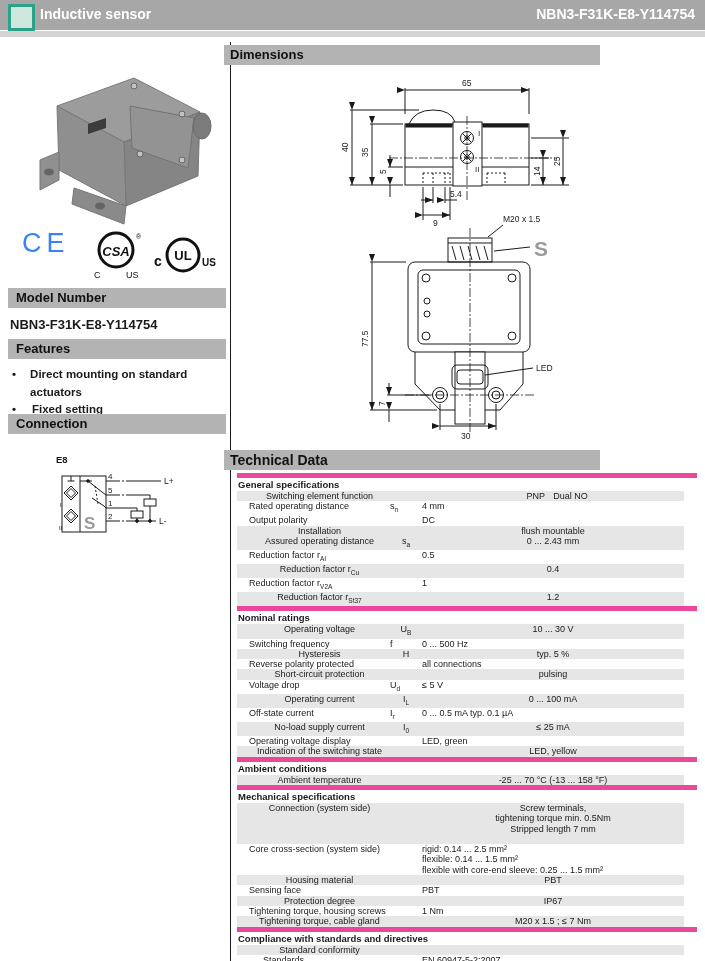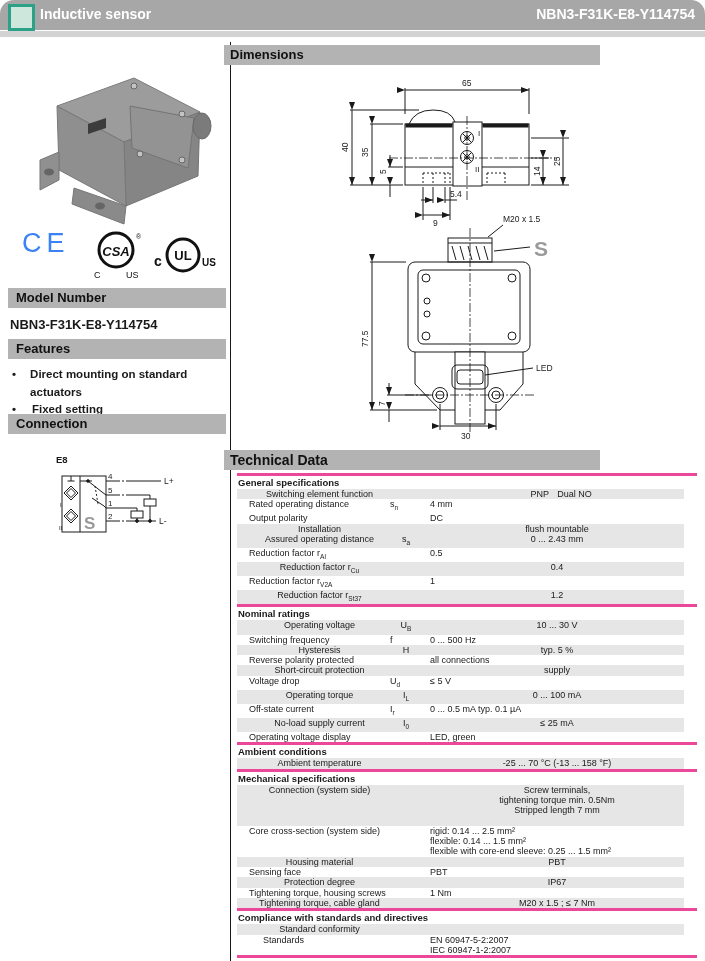--- a/index.html
+++ b/index.html
@@ -1,44 +1,44 @@
 <!DOCTYPE html>
 <html><head>
 <meta charset="utf-8">
 <style>
   html,body{margin:0;padding:0;background:#ffffff;}
   #sheet{position:relative;width:705px;height:961px;background:#fff;overflow:hidden;
-         font-family:"Liberation Sans",sans-serif;color:#1a1a1a;border-radius:14px;}
+         font-family:"Liberation Sans",sans-serif;color:#1a1a1a;}
   
   .topbar{position:absolute;left:0;top:0;width:705px;height:30px;background:#a7a7a7;}
   .topbar .logo{position:absolute;left:8px;top:4px;width:21px;height:21px;background:#cde7dd;border:3px solid #2ba188;}
   .topbar .t-title{position:absolute;left:40px;top:6px;font-size:14px;font-weight:bold;color:#fff;}
   .topbar .t-part{position:absolute;right:10px;top:6px;font-size:14px;font-weight:bold;color:#fff;}
   .substrip{position:absolute;left:0;top:31px;width:705px;height:6px;background:#d3d3d3;}
   .vdivider{position:absolute;left:230px;top:42px;width:1px;height:919px;background:#1a1a1a;}
   
   .secbar{position:absolute;height:20px;background:#b3b3b3;font-size:13px;font-weight:bold;
           color:#111;padding:2px 0 0 6px;box-sizing:border-box;}
   .lbar{left:8px;width:218px;padding-left:8px;}
   .model-value{position:absolute;left:10px;top:317px;font-size:13px;font-weight:bold;}
   .features{position:absolute;left:10px;top:366px;width:212px;}
   .feat-item{display:flex;font-size:11.5px;font-weight:bold;line-height:17.5px;}
   .feat-item .dot{width:20px;text-align:left;padding-left:2px;}
   
   .rbar{left:224px;width:376px;}
   
   #techtable{position:absolute;left:237px;top:473px;width:460px;}
-  .tsec-title{font-size:9.5px;font-weight:bold;border-top:3px solid #ec4899;
+  .tsec-title{font-size:9.5px;font-weight:bold;border-top:5px solid #ec4899;
               padding:2px 0 1px 1px;line-height:10px;}
   .trow{display:flex;width:447px;font-size:9px;line-height:10.3px;}
   .trow.shaded{background:#e6e6e6;text-align:center;}
   .c-label{width:153px;padding-left:12px;box-sizing:border-box;flex:none;}
   .trow.ind2 .c-label{padding-left:26px;}
   .c-sym{width:32px;flex:none;}
-  .c-val{flex:1;margin-left:8px;}
+  .c-val{flex:1;}
   .c-val .v1{display:inline-block;min-width:35px;}
   sub{font-size:6.5px;}
   svg text{font-family:"Liberation Sans",sans-serif;}
   .absobj{position:absolute;}
 </style>
 </head>
 <body>
 
 <div id="sheet">
 
@@ -346,46 +346,51 @@
         <div class="c-val"><span class="v1">typ. 5  %</span></div>
       </div>
       <div class="trow">
         <div class="c-label">Reverse polarity protected</div>
         <div class="c-sym"></div>
         <div class="c-val"><span class="v1">all connections</span></div>
       </div>
       <div class="trow shaded">
         <div class="c-label">Short-circuit protection</div>
         <div class="c-sym"></div>
-        <div class="c-val"><span class="v1">supply</span></div>
+        <div class="c-val"><span class="v1">pulsing</span></div>
       </div>
       <div class="trow">
         <div class="c-label">Voltage drop</div>
         <div class="c-sym">U<sub>d</sub></div>
         <div class="c-val"><span class="v1">≤ 5 V</span></div>
       </div>
       <div class="trow shaded">
-        <div class="c-label">Operating torque</div>
+        <div class="c-label">Operating current</div>
         <div class="c-sym">I<sub>L</sub></div>
         <div class="c-val"><span class="v1">0 ... 100 mA</span></div>
       </div>
       <div class="trow">
         <div class="c-label">Off-state current</div>
         <div class="c-sym">I<sub>r</sub></div>
         <div class="c-val"><span class="v1">0 ... 0.5 mA typ. 0.1 µA</span></div>
       </div>
       <div class="trow shaded">
         <div class="c-label">No-load supply current</div>
         <div class="c-sym">I<sub>0</sub></div>
         <div class="c-val"><span class="v1">≤ 25 mA</span></div>
       </div>
       <div class="trow">
         <div class="c-label">Operating voltage display</div>
         <div class="c-sym"></div>
         <div class="c-val"><span class="v1">LED, green</span></div>
+      </div>
+      <div class="trow shaded">
+        <div class="c-label">Indication of the switching state</div>
+        <div class="c-sym"></div>
+        <div class="c-val"><span class="v1">LED, yellow</span></div>
       </div>
       <div class="tsec-title">Ambient conditions</div>
       <div class="trow shaded">
         <div class="c-label">Ambient temperature</div>
         <div class="c-sym"></div>
         <div class="c-val"><span class="v1">-25 ... 70 °C (-13 ... 158 °F)</span></div>
       </div>
       <div class="tsec-title">Mechanical specifications</div>
       <div class="trow shaded">
         <div class="c-label">Connection (system side)</div>

